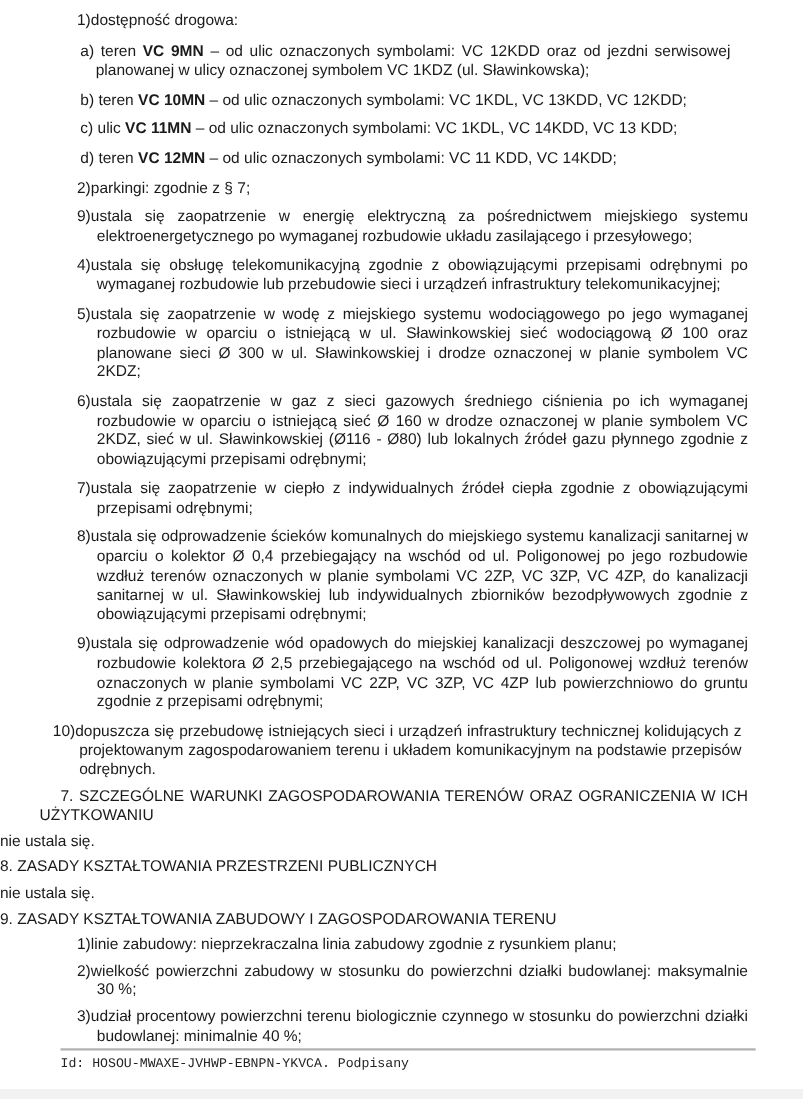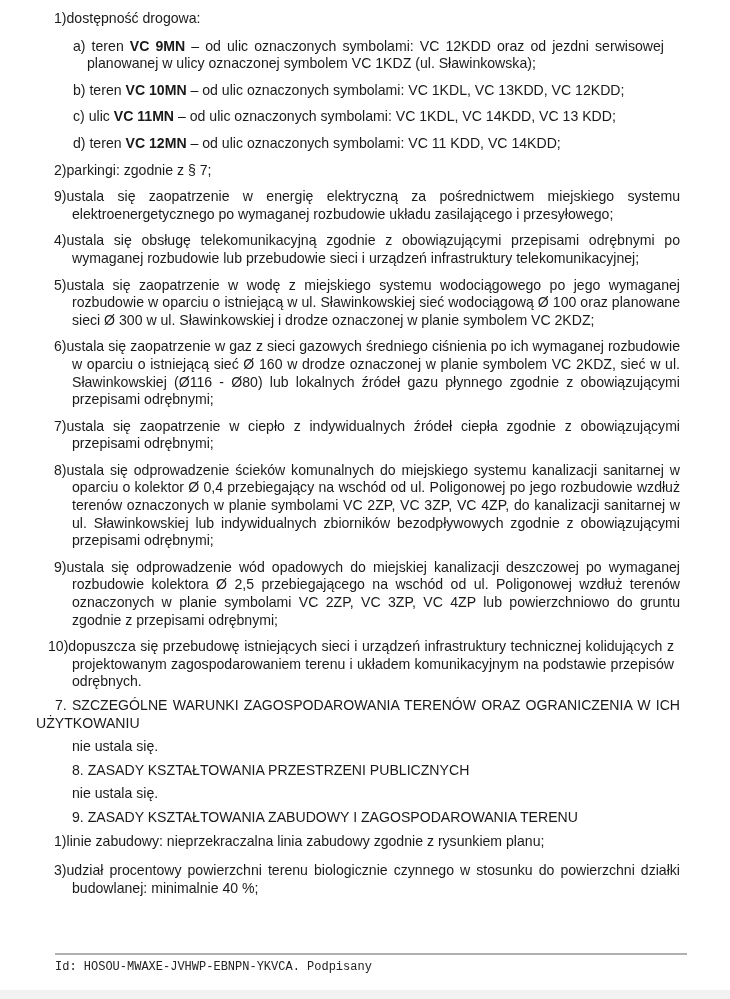--- a/index.html
+++ b/index.html
@@ -10,24 +10,24 @@
   .page {
     position: absolute; left: 0; top: 0; width: 730px; height: 990px;
     background: #ffffff;
   }
   .content {
     position: absolute; left: 0; top: 0; width: 730px;
     font-size: 14.1px; line-height: 17.6px;
     font-stretch: condensed;
   }
   .para { position: relative; margin: 0; text-align: justify; }
-  .l1 { padding-left: 72px; padding-right: 50px; text-indent: -18px; }
+  .l1 { padding-left: 72px; padding-right: 50px; text-indent: -18px; margin-left: 16px; }
   .l2 { padding-left: 87px; padding-right: 66px; text-indent: -14px; }
   .num10 { padding-left: 72px; padding-right: 56px; text-indent: -24px; }
-  .plain { padding-left: 72px; padding-right: 50px; }
+  .plain { padding-right: 50px; }
   .heading { padding-left: 36px; padding-right: 50px; text-indent: 19px; text-transform: none; }
   .para b { font-weight: bold; }
   .footer-rule {
     position: absolute; left: 55px; top: 953px; width: 632px; height: 2px;
     background: #b0b0b0;
   }
   .footer-id {
     position: absolute; left: 55px; top: 960px;
     font-family: Liberation Mono, monospace; font-size: 12px; color: #222;
   }
@@ -75,20 +75,21 @@
     <p class="para plain" style="top:140px"><span>nie ustala się.</span></p>
 
     <p class="para plain" style="top:146px"><span>8. ZASADY KSZTAŁTOWANIA PRZESTRZENI PUBLICZNYCH</span></p>
 
     <p class="para plain" style="top:152px"><span>nie ustala się.</span></p>
 
     <p class="para plain" style="top:158px"><span>9. ZASADY KSZTAŁTOWANIA ZABUDOWY I ZAGOSPODAROWANIA TERENU</span></p>
 
     <p class="para l1" style="top:164px"><span>1)linie zabudowy: nieprzekraczalna linia zabudowy zgodnie z rysunkiem planu;</span></p>
 
+    <p class="para l1" style="top:170px"><span>2)wielkość powierzchni zabudowy w stosunku do powierzchni działki budowlanej: maksymalnie 30 %;</span></p>
 
     <p class="para l1" style="top:176px"><span>3)udział procentowy powierzchni terenu biologicznie czynnego w stosunku do powierzchni działki budowlanej: minimalnie 40 %;</span></p>
 
   </div>
 
   <div class="footer-rule"></div>
   <div class="footer-id">Id: HOSOU-MWAXE-JVHWP-EBNPN-YKVCA. Podpisany</div>
   <div class="footer-page">Strona 12 z 157</div>
 </div>
 

